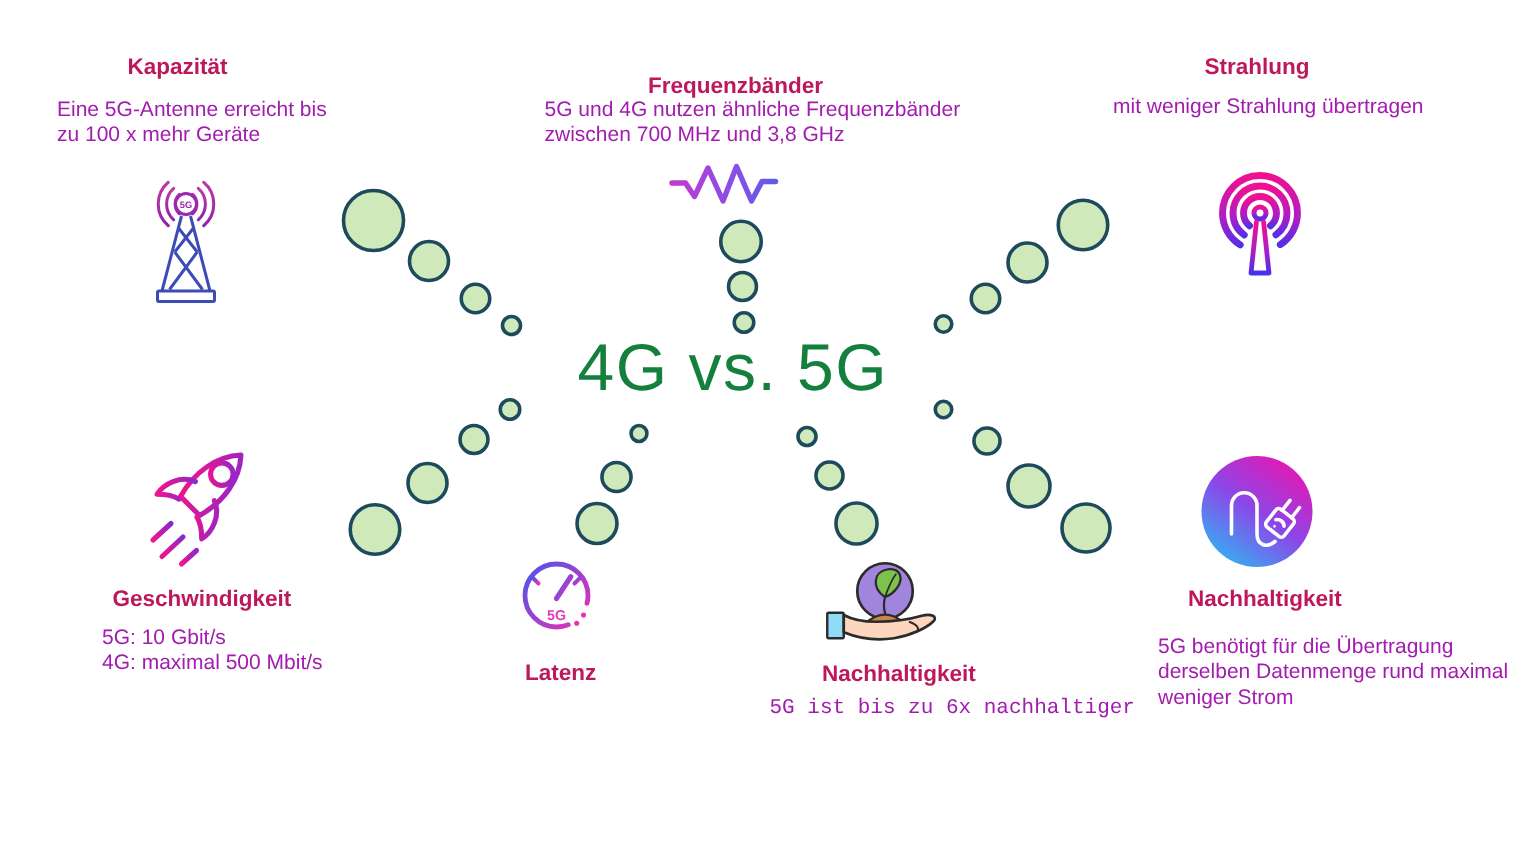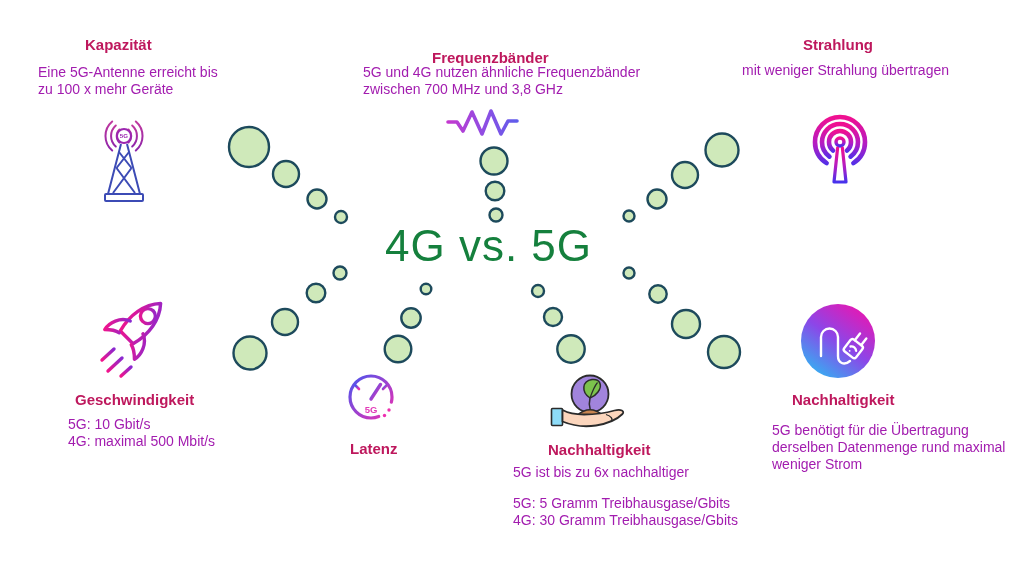--- a/index.html
+++ b/index.html
@@ -168,25 +168,21 @@
     <path d="M42 26 C33 20 34 9 44 7.5 C52.5 6.5 54.5 14 50 20 C47.8 23 45 25 42 26 Z" fill="#7cc24c" stroke="#2b2b2b" stroke-width="1.5" stroke-linejoin="round"></path>
     <path d="M42 26 C44.5 19 47 13.5 49.5 10.5" fill="none" stroke="#2b2b2b" stroke-width="1.2"></path>
     <path d="M42 26 C41 30 41 33.5 42.2 37.5" fill="none" stroke="#2b2b2b" stroke-width="1.5"></path>
     <path d="M29 43.5 Q42 32 55 43.5 Q42 49 29 43.5 Z" fill="#c9854f" stroke="#2b2b2b" stroke-width="1.5" stroke-linejoin="round"></path>
     <rect x="3.5" y="36.5" width="11" height="17" rx="1" fill="#8edcf8" stroke="#2b2b2b" stroke-width="1.6"></rect>
     <path d="M14.5 38 C20 41 28 42.5 36 42.5 C47 42.5 58 41 66.5 38.5 C73 36.8 77 39 74.5 42
              C70 46.5 60 51.5 48 53.5 C35 55.5 23 53 14.5 49.5 Z" fill="#fcd6bd" stroke="#2b2b2b" stroke-width="1.8" stroke-linejoin="round"></path>
     <path d="M58 42.5 C63 44 65.5 47 63 49.5" fill="none" stroke="#2b2b2b" stroke-width="1.3"></path>
   </svg>
   <div class="abs sec-title" style="left:548px;top:441px;">Nachhaltigkeit</div>
-  <div class="abs sec-body" style="left:513px;top:464px;">5G ist bis zu 6x nachhaltiger</div>
-  <div class="abs sec-body" style="left:513px;top:495px;">
-    <div>5G: 5 Gramm Treibhausgase/Gbits</div>
-    <div>4G: 30 Gramm Treibhausgase/Gbits</div>
-  </div>
+  <div class="abs sec-body" style="left:513px;top:464px;font-family:Liberation Mono, monospace;">5G ist bis zu 6x nachhaltiger</div>
 
   <svg class="icon" style="left:800px;top:303px;" width="76" height="76" viewBox="0 0 76 76">
     <defs>
       <linearGradient id="gStrom" x1="0.85" y1="0" x2="0.15" y2="1">
         <stop offset="0" stop-color="#ef13ad"></stop>
           <stop offset="0.5" stop-color="#8c46e8"></stop>
           <stop offset="1" stop-color="#2cbaf3"></stop>
       </linearGradient>
     </defs>
     <circle cx="38" cy="38" r="37" fill="url(#gStrom)"></circle>

